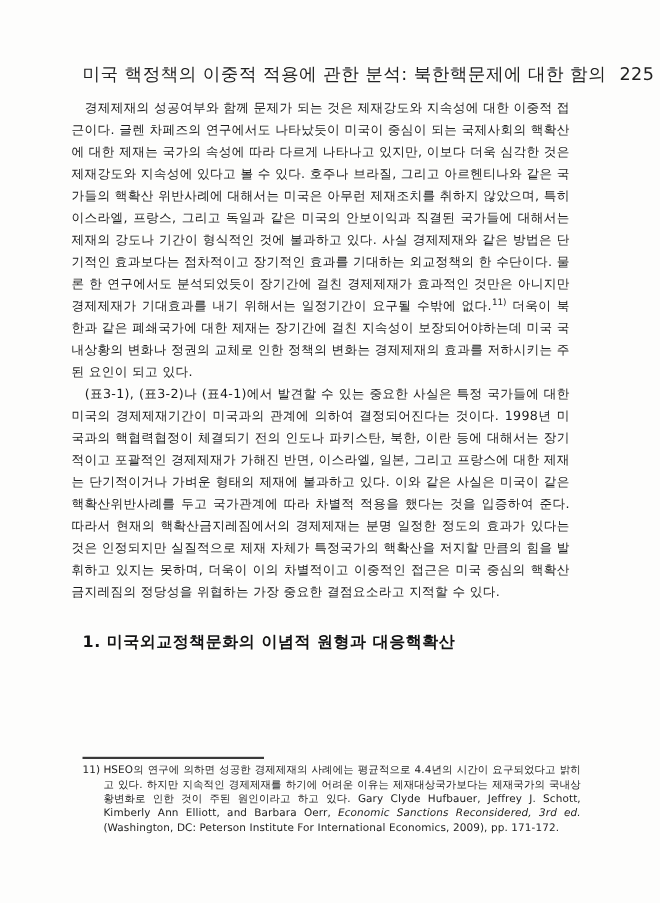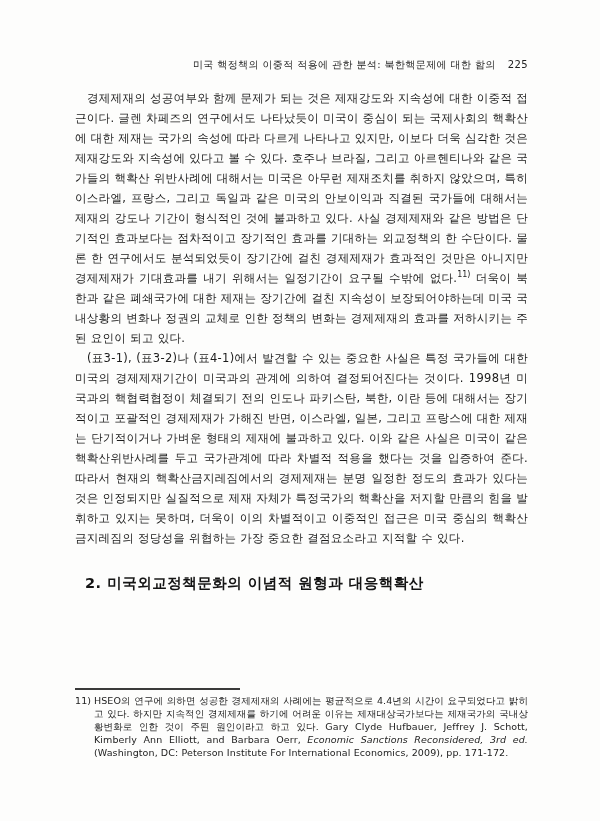--- a/index.html
+++ b/index.html
@@ -13,32 +13,32 @@
     color: #1b1b1b;
     font-family: "DejaVu Sans", "Liberation Sans", sans-serif;
     overflow: hidden;
   }
   .running-header {
     position: absolute;
     top: 58px;
     left: 75px;
     width: 453px;
     text-align: right;
-    font-size: 10px;
+    font-size: 16px;
     letter-spacing: 0.4px;
     color: #222;
     white-space: nowrap;
   }
   .running-header .pageno {
     margin-left: 12px;
   }
   .body-text {
     position: absolute;
     top: 88px;
-    left: 75px;
+    left: 65px;
     width: 453px;
   }
   .para {
     font-size: 11.5px;
     line-height: 20px;
     letter-spacing: 0.3px;
     text-align: justify;
     text-indent: 12px;
     color: #1b1b1b;
   }
@@ -95,21 +95,21 @@
 
   <div class="running-header">
     <span>미국 핵정책의 이중적 적용에 관한 분석: 북한핵문제에 대한 함의</span><span class="pageno">225</span>
   </div>
 
   <div class="body-text">
     <p class="para"><span>경제제재의 성공여부와 함께 문제가 되는 것은 제재강도와 지속성에 대한 이중적 접근이다. 글렌 차페즈의 연구에서도 나타났듯이 미국이 중심이 되는 국제사회의 핵확산에 대한 제재는 국가의 속성에 따라 다르게 나타나고 있지만, 이보다 더욱 심각한 것은 제재강도와 지속성에 있다고 볼 수 있다. 호주나 브라질, 그리고 아르헨티나와 같은 국가들의 핵확산 위반사례에 대해서는 미국은 아무런 제재조치를 취하지 않았으며, 특히 이스라엘, 프랑스, 그리고 독일과 같은 미국의 안보이익과 직결된 국가들에 대해서는 제재의 강도나 기간이 형식적인 것에 불과하고 있다. 사실 경제제재와 같은 방법은 단기적인 효과보다는 점차적이고 장기적인 효과를 기대하는 외교정책의 한 수단이다. 물론 한 연구에서도 분석되었듯이 장기간에 걸친 경제제재가 효과적인 것만은 아니지만 경제제재가 기대효과를 내기 위해서는 일정기간이 요구될 수밖에 없다.</span><sup>11)</sup><span> 더욱이 북한과 같은 폐쇄국가에 대한 제재는 장기간에 걸친 지속성이 보장되어야하는데 미국 국내상황의 변화나 정권의 교체로 인한 정책의 변화는 경제제재의 효과를 저하시키는 주된 요인이 되고 있다.</span></p>
 
     <p class="para">(표3-1), (표3-2)나 (표4-1)에서 발견할 수 있는 중요한 사실은 특정 국가들에 대한 미국의 경제제재기간이 미국과의 관계에 의하여 결정되어진다는 것이다. 1998년 미국과의 핵협력협정이 체결되기 전의 인도나 파키스탄, 북한, 이란 등에 대해서는 장기적이고 포괄적인 경제제재가 가해진 반면, 이스라엘, 일본, 그리고 프랑스에 대한 제재는 단기적이거나 가벼운 형태의 제재에 불과하고 있다. 이와 같은 사실은 미국이 같은 핵확산위반사례를 두고 국가관계에 따라 차별적 적용을 했다는 것을 입증하여 준다. 따라서 현재의 핵확산금지레짐에서의 경제제재는 분명 일정한 정도의 효과가 있다는 것은 인정되지만 실질적으로 제재 자체가 특정국가의 핵확산을 저지할 만큼의 힘을 발휘하고 있지는 못하며, 더욱이 이의 차별적이고 이중적인 접근은 미국 중심의 핵확산금지레짐의 정당성을 위협하는 가장 중요한 결점요소라고 지적할 수 있다.</p>
 
-    <h2 class="section-heading">2. 미국외교정책문화의 이념적 원형과 대응핵확산</h2>
+    <h2 class="section-heading">1. 미국외교정책문화의 이념적 원형과 대응핵확산</h2>
 
   </div>
 
   <div class="footnote-area">
     <div class="footnote-rule"></div>
     <div class="footnote">
       <span class="fn-label">11)</span>
       <span class="fn-body"><span>HSEO의 연구에 의하면 성공한 경제제재의 사례에는 평균적으로 4.4년의 시간이 요구되었다고 밝히고 있다. 하지만 지속적인 경제제재를 하기에 어려운 이유는 제재대상국가보다는 제재국가의 국내상황변화로 인한 것이 주된 원인이라고 하고 있다. Gary Clyde Hufbauer, Jeffrey J. Schott, Kimberly Ann Elliott, and Barbara Oerr, </span><i>Economic Sanctions Reconsidered, 3rd ed.</i><span>(Washington, DC: Peterson Institute For International Economics, 2009), pp. 171-172.</span></span>
     </div>
   </div>

